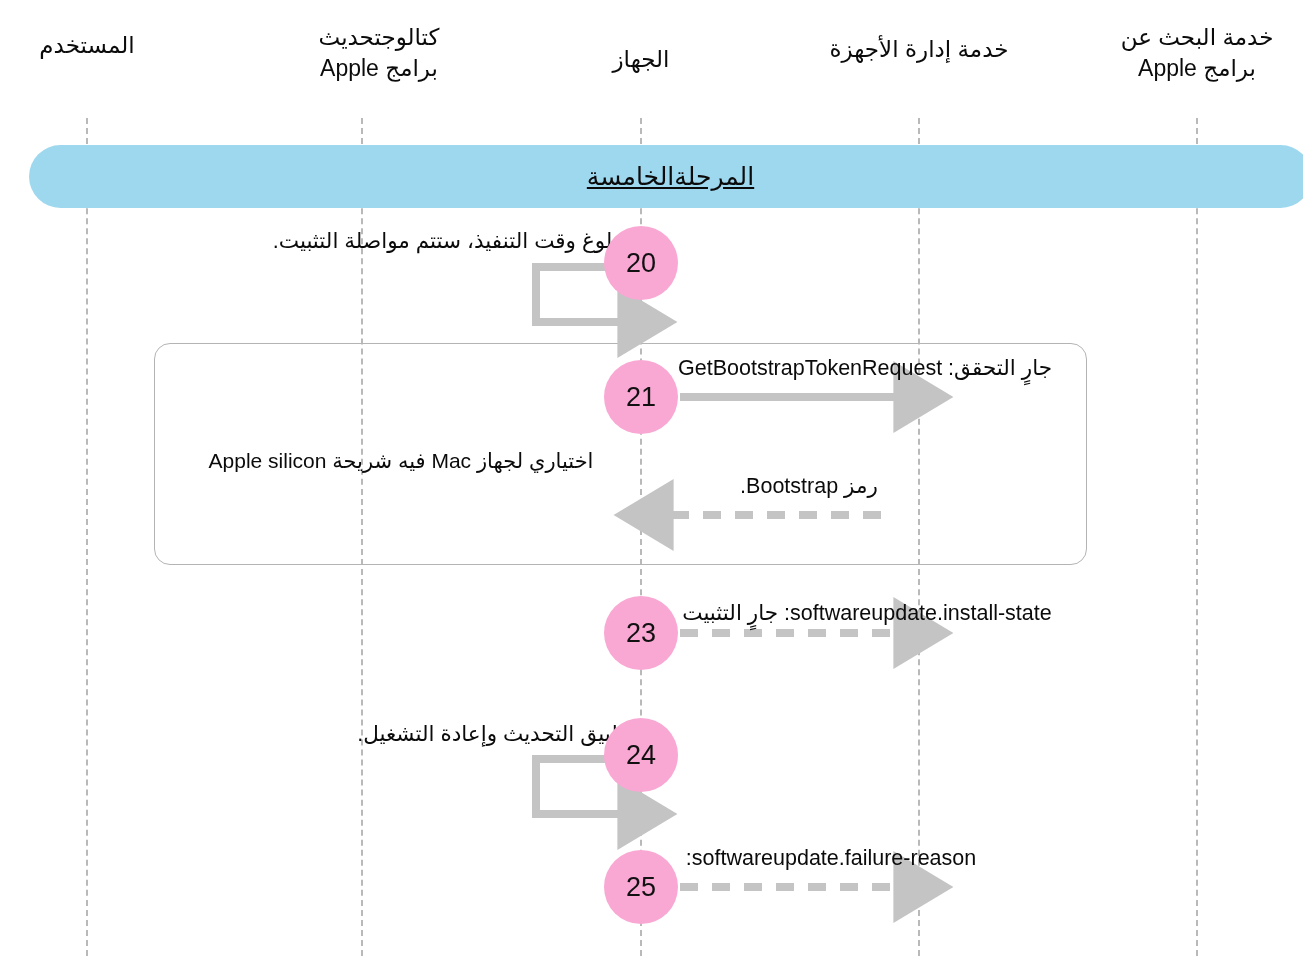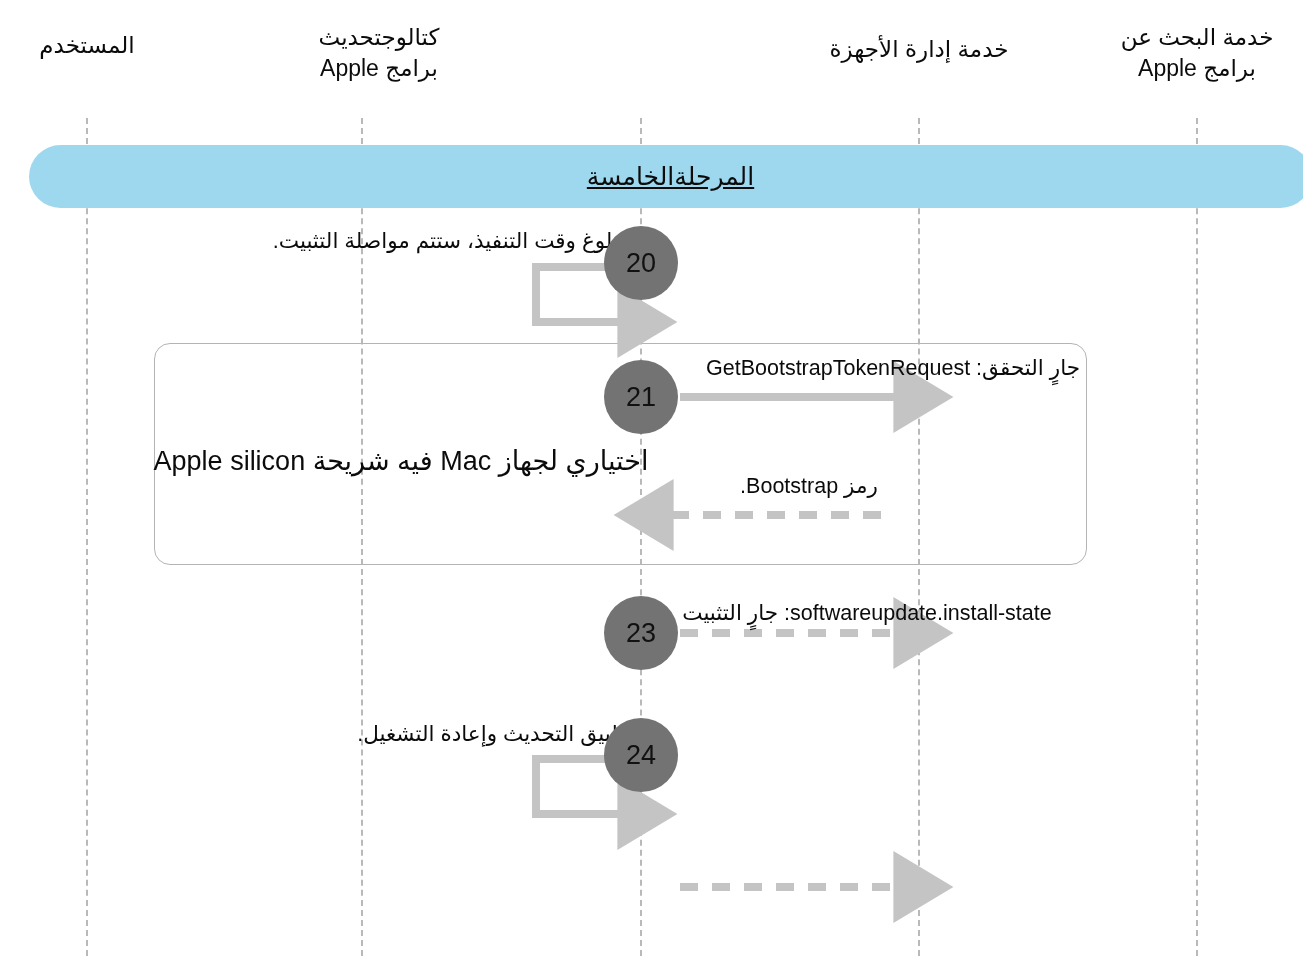--- a/index.html
+++ b/index.html
@@ -53,42 +53,42 @@
   
   .frag-box {
     position: absolute;
     border: 1.5px solid #b4b4b4;
     border-radius: 16px;
     background: transparent;
     box-sizing: border-box;
   }
   .frag-label {
     position: absolute;
-    font-size: 27px;
+    font-size: 21px;
     color: #0b0b0b;
     direction: rtl;
     text-align: center;
     transform: translate(-50%, -50%);
     white-space: nowrap;
   }
   
   .msg-label {
     position: absolute;
     font-size: 21.5px;
     color: #0b0b0b;
     direction: rtl;
     white-space: nowrap;
     transform: translate(-50%, -100%);
     line-height: 1.2;
   }
   .msg-label.ltr { direction: ltr; }
   .step-circle {
     position: absolute;
     border-radius: 50%;
-    background: #737373;
+    background: #f9a8d4;
     display: flex;
     align-items: center;
     justify-content: center;
     font-size: 27px;
     color: #111111;
     transform: translate(-50%, -50%);
     direction: ltr;
     z-index: 5;
   }
   svg.wires {
@@ -102,20 +102,21 @@
   }
 </style>
 </head>
 <body>
 
 <div id="stage">
 
   <div class="participant-label" style="left:68px; top:30px; width:190px;">المستخدم</div>
   <div class="participant-label" style="left:360px; top:22px; width:230px;">كتالوجتحديث
 برامج Apple</div>
+  <div class="participant-label" style="left:622px; top:44px; width:190px;">الجهاز</div>
   <div class="participant-label" style="left:900px; top:34px; width:260px;">خدمة إدارة الأجهزة</div>
   <div class="participant-label" style="left:1178px; top:22px; width:240px;">خدمة البحث عن
 برامج Apple</div>
 
   <div class="lifeline" style="left:68px; top:118px; height:838px;"></div>
   <div class="lifeline" style="left:343px; top:118px; height:838px;"></div>
   <div class="lifeline" style="left:622px; top:118px; height:838px;"></div>
   <div class="lifeline" style="left:900px; top:118px; height:838px;"></div>
   <div class="lifeline" style="left:1178px; top:118px; height:838px;"></div>
 
@@ -143,23 +144,25 @@
     <path d="M 862 515 L 645 515" fill="none" stroke="#c4c4c4" stroke-width="8" stroke-dasharray="18 14" marker-end="url(#ah-left)"></path>
 
     <path d="M 661 633 L 884 633" fill="none" stroke="#c4c4c4" stroke-width="8" stroke-dasharray="18 14" marker-end="url(#ah-right)"></path>
 
     <path d="M 590 759 L 517 759 L 517 814 L 608 814" fill="none" stroke="#c4c4c4" stroke-width="8" stroke-linecap="butt" stroke-linejoin="miter" marker-end="url(#ah-right)"></path>
 
     <path d="M 661 887 L 884 887" fill="none" stroke="#c4c4c4" stroke-width="8" stroke-dasharray="18 14" marker-end="url(#ah-right)"></path>
   </svg>
 
   <div class="msg-label" style="left:440px; top:255px;">تم بلوغ وقت التنفيذ، ستتم مواصلة التثبيت.</div>
-  <div class="msg-label" style="left:874px; top:382px;text-align:center;">جارٍ التحقق: GetBootstrapTokenRequest</div>
+  <div class="msg-label" style="left:846px; top:382px;text-align:center;">جارٍ التحقق: GetBootstrapTokenRequest</div>
   <div class="msg-label" style="left:790px; top:500px;text-align:center;">رمز Bootstrap.</div>
   <div class="msg-label" style="left:848px; top:617px;margin-top:10px;">softwareupdate.install-state: جارٍ التثبيت</div>
   <div class="msg-label" style="left:477px; top:748px;">تطبيق التحديث وإعادة التشغيل.</div>
+  <div class="msg-label ltr" style="left:812px; top:872px;">:softwareupdate.failure-reason</div>
 
   <div class="step-circle" style="left:622px; top:263px; width:74px; height:74px;">20</div>
   <div class="step-circle" style="left:622px; top:397px; width:74px; height:74px;">21</div>
   <div class="step-circle" style="left:622px; top:633px; width:74px; height:74px;">23</div>
   <div class="step-circle" style="left:622px; top:755px; width:74px; height:74px;">24</div>
+  <div class="step-circle" style="left:622px; top:887px; width:74px; height:74px;">25</div>
 
 </div>
 
 </body></html>

